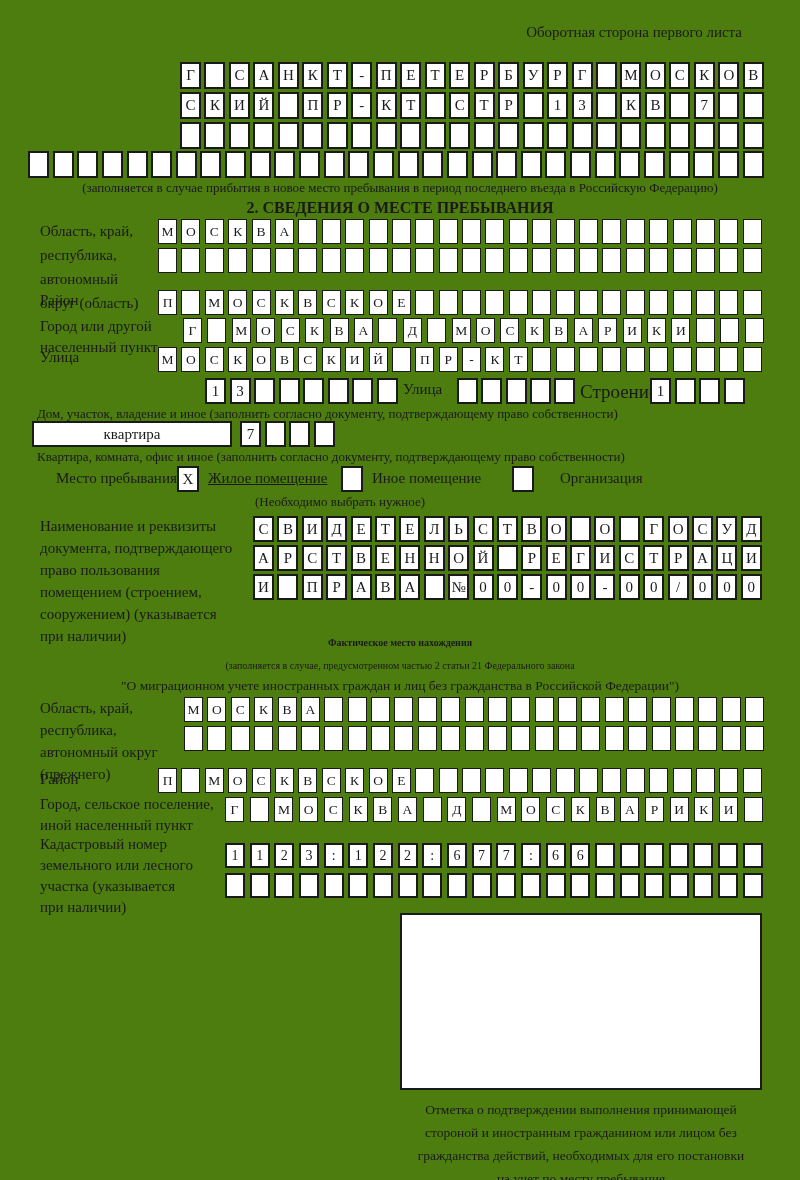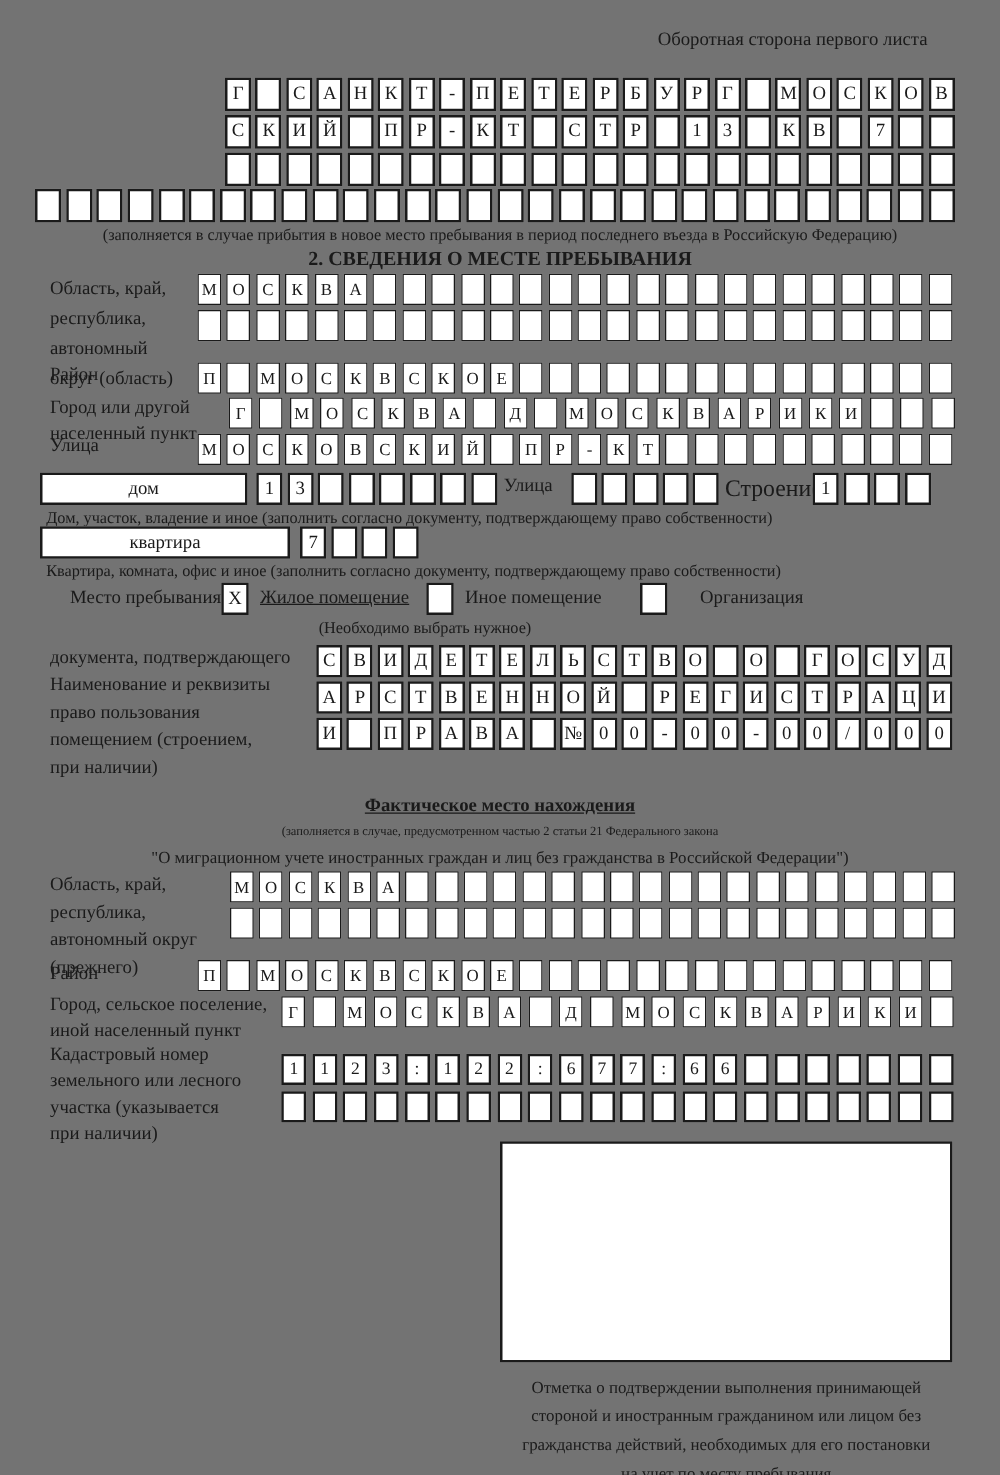--- a/index.html
+++ b/index.html
@@ -1,16 +1,16 @@
 <!DOCTYPE html>
 <html><head>
 <meta charset="utf-8">
 <style>
   html,body{margin:0;padding:0;background:#fff;}
-  .page{position:relative;width:800px;height:1180px;background:#737373;color:#1a1a1a;
+  .page{position:relative;width:800px;height:1180px;background:#4d7c0f;color:#1a1a1a;
         font-family:"Liberation Serif",serif;overflow:hidden;}
   .abs{position:absolute;}
   .row{position:absolute;display:flex;justify-content:space-between;}
   .cell{box-sizing:border-box;border:1.7px solid #1a1a1a;background:#fff;
         display:flex;align-items:center;justify-content:center;line-height:1;}
   .r-addr .cell{width:21px;height:27px;font-size:15px;border-width:2px;}
   .r-std  .cell{width:19px;height:25px;font-size:13.5px;}
   .r-doc  .cell{width:21px;height:26px;font-size:15px;border-width:2px;}
   .r-kad  .cell{width:20px;height:25px;font-size:14px;border-width:2px;}
   .r-sm   .cell{width:21px;height:26px;font-size:15px;border-width:2px;}
@@ -295,21 +295,20 @@
       <span class="cell"></span>
       <span class="cell"></span>
       <span class="cell"></span>
       <span class="cell"></span>
       <span class="cell"></span>
       <span class="cell"></span>
       <span class="cell"></span>
       <span class="cell"></span>
     </div>
 
-  <div class="wbox" style="left:32px;top:378px;width:166px;">дом</div>
   <div class="row r-sm" style="left:205px;top:378px;width:193px;">
       <span class="cell">1</span>
       <span class="cell">3</span>
       <span class="cell"></span>
       <span class="cell"></span>
       <span class="cell"></span>
       <span class="cell"></span>
       <span class="cell"></span>
       <span class="cell"></span>
     </div>
@@ -342,24 +341,25 @@
   <div class="abs" style="left:37px;top:470px;font-size:15px;margin-left:19px;">Место пребывания:</div>
   <div class="chk" style="left:177px;top:466px;">X</div>
   <div class="abs" style="left:208px;top:470px;font-size:15px;text-decoration:underline;">Жилое помещение</div>
   <div class="chk" style="left:341px;top:466px;"></div>
   <div class="abs" style="left:372px;top:470px;font-size:15px;">Иное помещение</div>
   <div class="chk" style="left:512px;top:466px;"></div>
   <div class="abs" style="left:560px;top:470px;font-size:15px;">Организация</div>
   <div class="cap" style="left:140px;top:494px;width:400px;text-align:center;">(Необходимо выбрать нужное)</div>
 
   <div class="lbl lh22" style="left:40px;top:515px;">
+    <div>Наименование и реквизиты</div>
     <div>документа, подтверждающего</div>
-    <div>Наименование и реквизиты</div>
     <div>право пользования</div>
     <div>помещением (строением,</div>
+    <div>сооружением) (указывается</div>
     <div>при наличии)</div>
   </div>
   <div class="row r-doc" style="left:253px;top:516px;width:509px;">
       <span class="cell">С</span>
       <span class="cell">В</span>
       <span class="cell">И</span>
       <span class="cell">Д</span>
       <span class="cell">Е</span>
       <span class="cell">Т</span>
       <span class="cell">Е</span>
@@ -418,21 +418,21 @@
       <span class="cell">0</span>
       <span class="cell">-</span>
       <span class="cell">0</span>
       <span class="cell">0</span>
       <span class="cell">/</span>
       <span class="cell">0</span>
       <span class="cell">0</span>
       <span class="cell">0</span>
     </div>
 
-  <div class="abs center bold" style="top:637px;font-size:15px;text-decoration:underline;">Фактическое место нахождения</div>
+  <div class="abs center bold" style="top:637px;font-size:10px;">Фактическое место нахождения</div>
   <div class="cap center" style="top:660px;font-size:10px;">(заполняется в случае, предусмотренном частью 2 статьи 21 Федерального закона</div>
   <div class="cap center" style="top:678px;font-size:13.5px;">"О миграционном учете иностранных граждан и лиц без гражданства в Российской Федерации")</div>
 
   <div class="lbl lh22" style="left:40px;top:697px;">
     <div>Область, край,</div>
     <div>республика,</div>
     <div>автономный округ</div>
     <div>(прежнего)</div>
   </div>
   <div class="row r-std" style="left:184px;top:697px;width:580px;">

